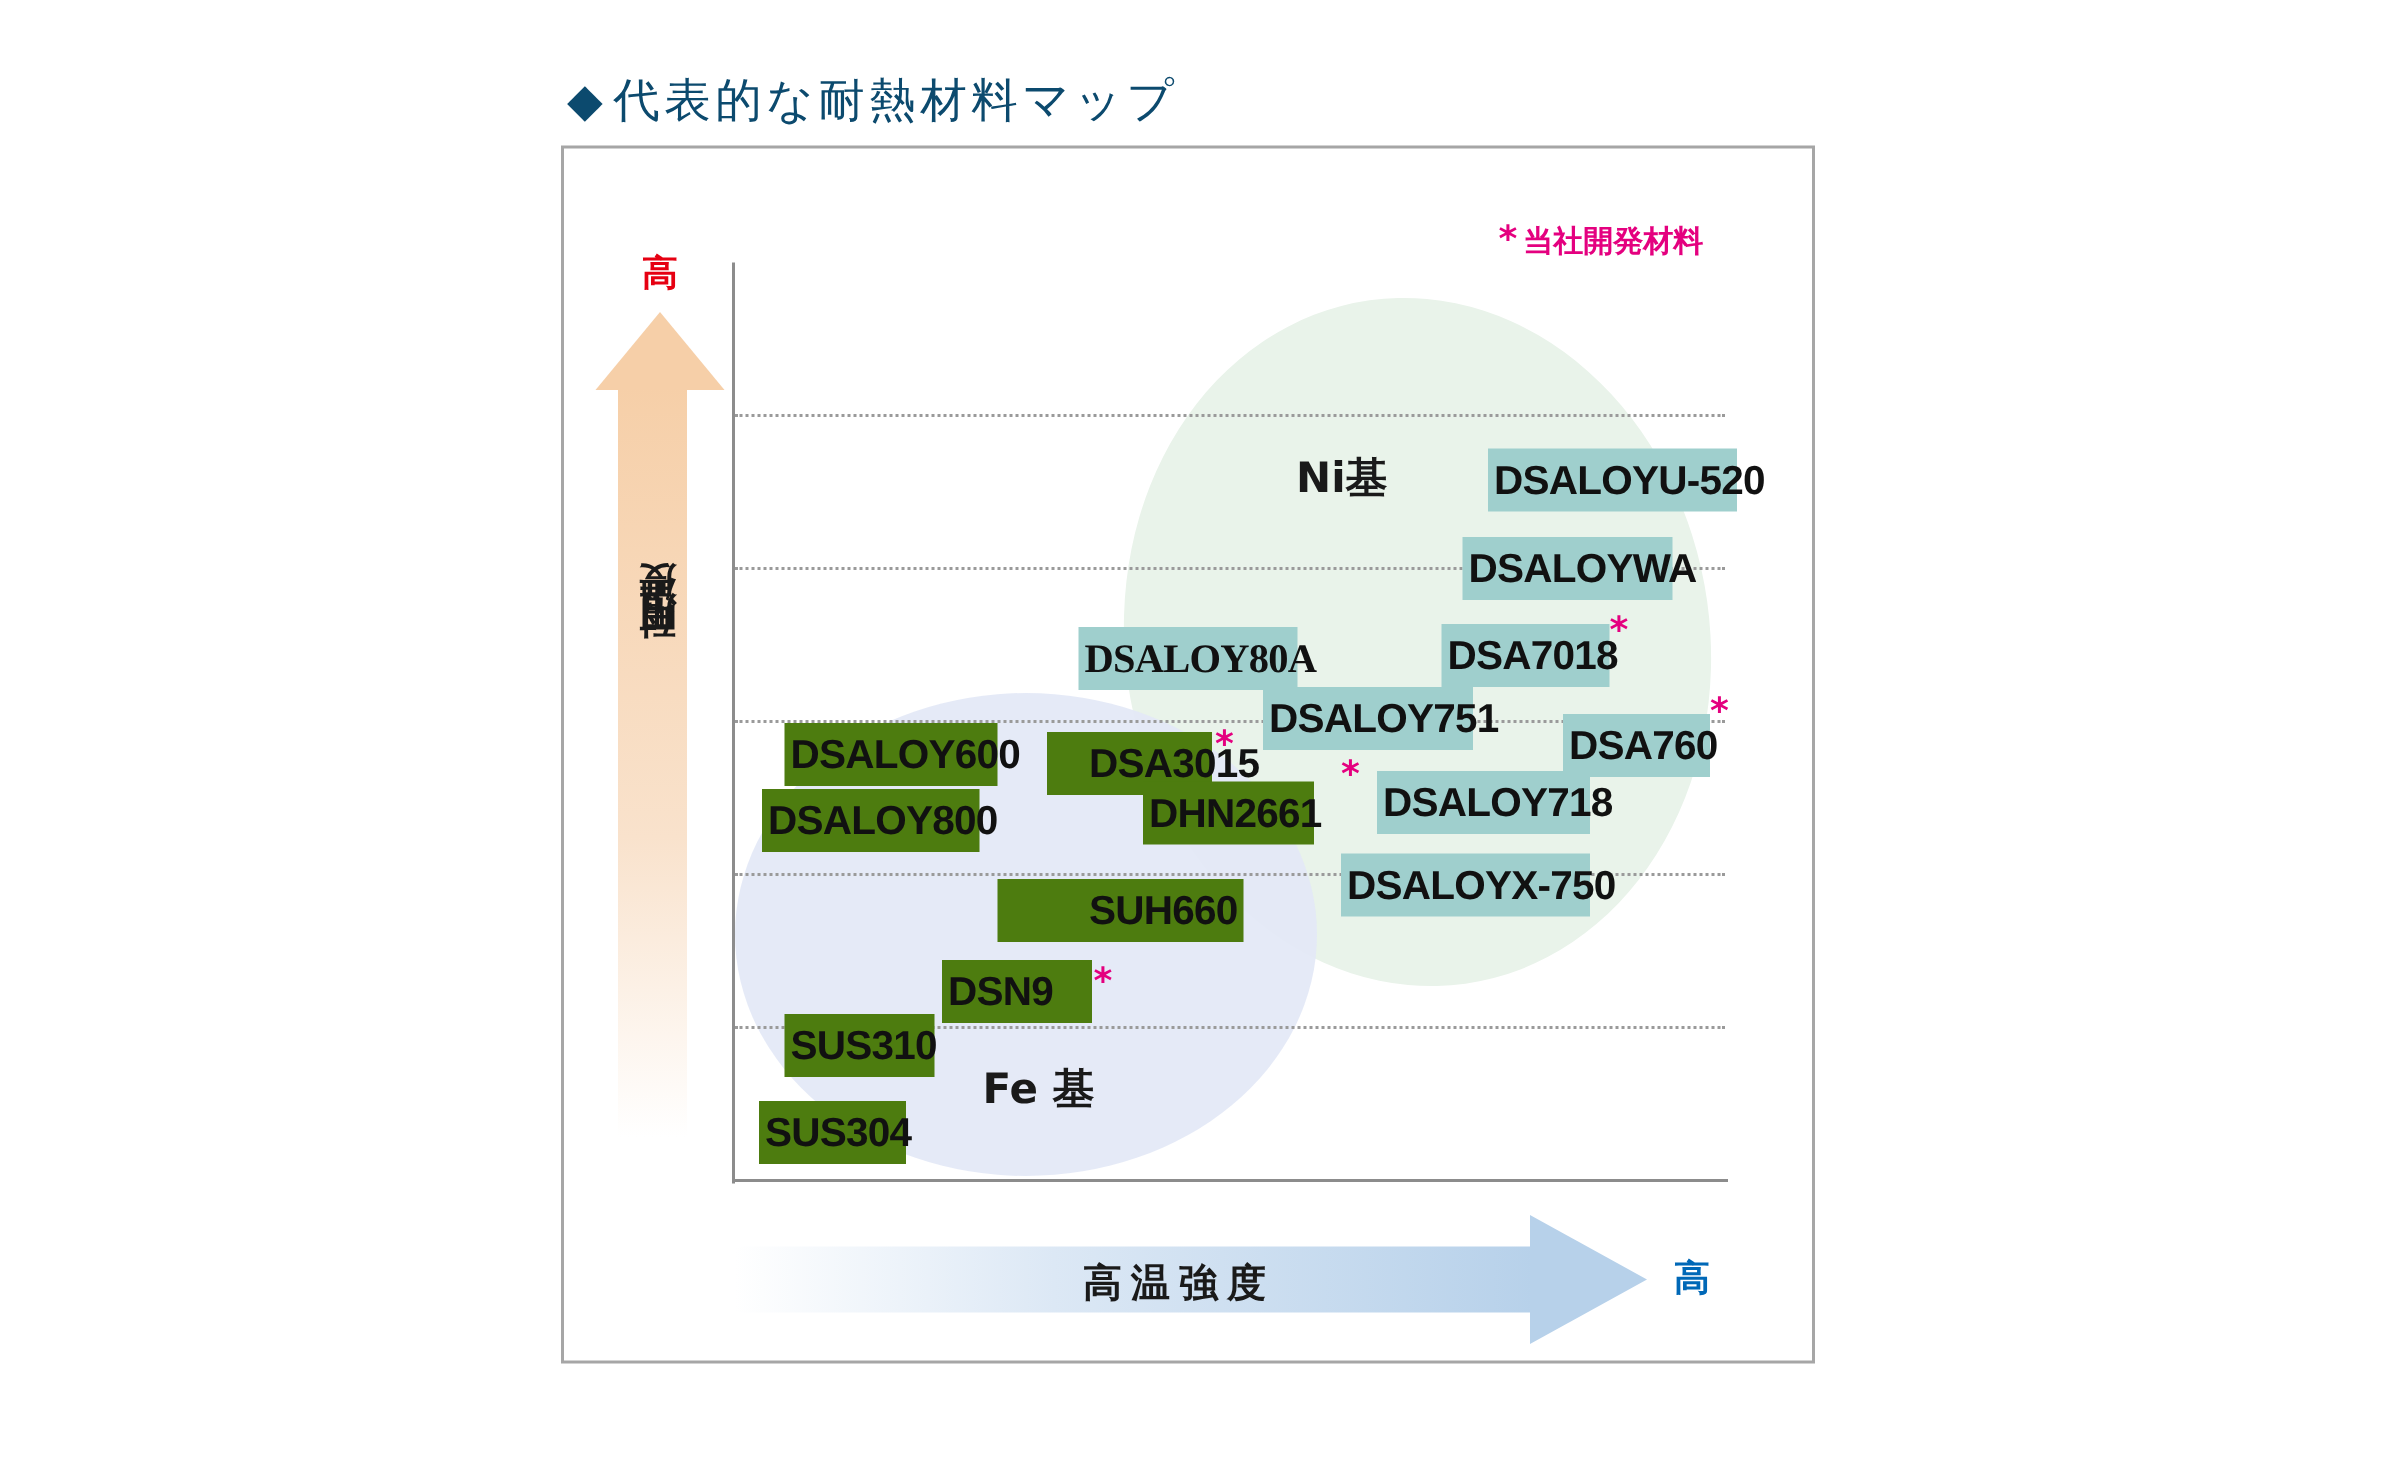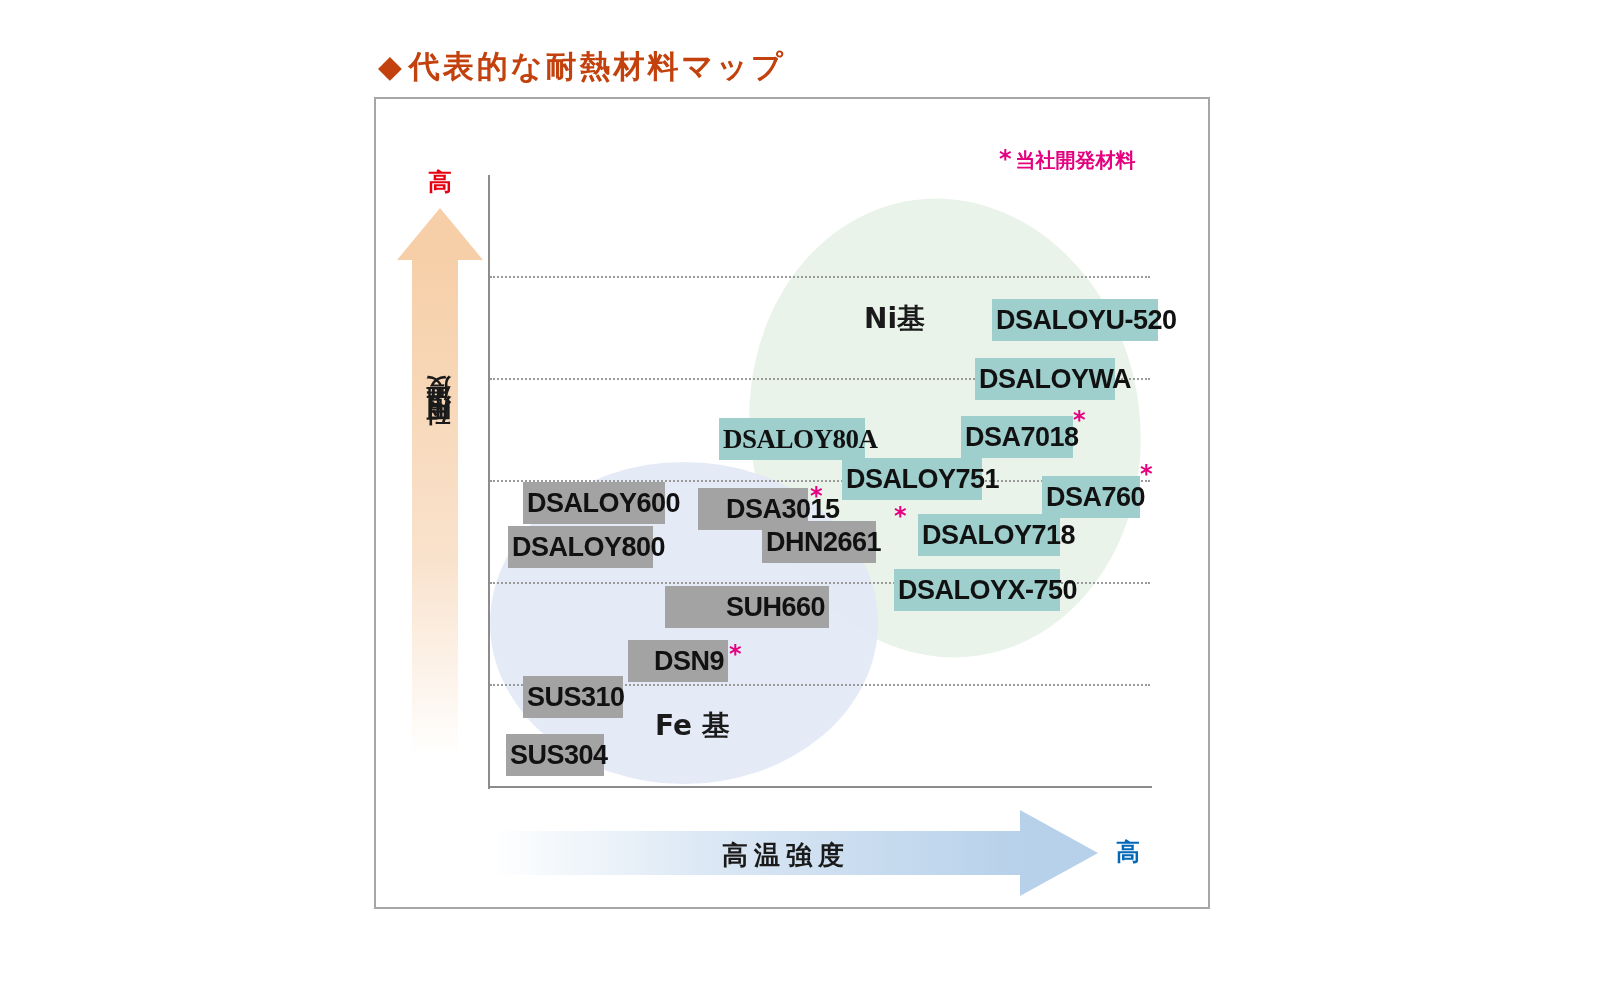--- a/index.html
+++ b/index.html
@@ -1,22 +1,22 @@
 <!DOCTYPE html>
 <html><head>
 <meta charset="utf-8">
 <style>
   html, body { margin:0; padding:0; }
   body {
     width:1600px; height:989px; background:#ffffff; position:relative; overflow:hidden;
     font-family:"DejaVu Sans", sans-serif;
   }
   .title {
-    position:absolute; left:378px; top:46px; font-size:31px; color:#c2410c;
-    letter-spacing:3px; font-weight:bold; white-space:nowrap;
+    position:absolute; left:378px; top:46px; font-size:31px; color:#0c4a6e;
+    letter-spacing:3px; font-weight:normal; white-space:nowrap;
   }
   .title .diamond { display:inline-block; margin-right:4px; }
   .frame {
     position:absolute; left:374px; top:97px; width:836px; height:812px;
     border:2px solid #a6a6a6; box-sizing:border-box; background:#fff;
   }
   .legend {
     position:absolute; left:999px; top:145px; font-size:20px; color:#e4007f; font-weight:bold;
     white-space:nowrap;
   }
@@ -28,21 +28,21 @@
   .grid { position:absolute; left:490px; width:660px; height:0; border-top:2px dotted #9a9a9a; }
   .blob { position:absolute; border-radius:50%; }
   .blob-ni { left:750px; top:198px; width:390px; height:460px; background:#e9f3ea; transform:rotate(-8deg); }
   .blob-fe { left:490px; top:462px; width:388px; height:322px; background:#e3e8f6; opacity:0.92; }
   .group-label { position:absolute; font-size:28px; font-weight:bold; color:#1a1a1a; white-space:nowrap; }
   .mat {
     position:absolute; height:42px; line-height:42px; font-family:"Liberation Sans", sans-serif;
     font-weight:bold; font-size:27px; color:#111; padding:0 4px; box-sizing:border-box;
     white-space:nowrap; letter-spacing:-0.5px;
   }
-  .mat.fe { background:#a3a3a3; }
+  .mat.fe { background:#4d7c0f; }
   .mat.ni { background:#9fcfcd; }
   .star-mark { position:absolute; color:#e4007f; font-size:24px; font-weight:bold; }
   
   .yarrow-shaft {
     position:absolute; left:412px; top:258px; width:46px; height:500px;
     background:linear-gradient(to bottom, #f6cfa8 0%, #f9e2cc 60%, #ffffff 100%);
   }
   .yarrow-head {
     position:absolute; left:397px; top:208px; width:0; height:0;
     border-left:43px solid transparent; border-right:43px solid transparent; border-bottom:52px solid #f6cfa8;
@@ -111,16 +111,16 @@
 <div class="mat ni" style="left:918px; top:514px; width:142px;">DSALOY718</div>
 <div class="mat ni" style="left:894px; top:569px; width:166px;">DSALOYX-750</div>
 
 <div class="mat fe" style="left:523px; top:482px; width:142px;">DSALOY600</div>
 <div class="mat fe" style="left:508px; top:526px; width:145px;">DSALOY800</div>
 <div class="mat fe" style="left:698px; top:488px; width:110px;padding-left:28px;">DSA3015</div>
 <div class="star-mark" style="left:810px; top:482px;">*</div>
 <div class="mat fe" style="left:762px; top:521px; width:114px;">DHN2661</div>
 <div class="star-mark" style="left:894px; top:502px;">*</div>
 <div class="mat fe" style="left:665px; top:586px; width:164px; text-align:right;">SUH660</div>
-<div class="mat fe" style="left:628px; top:640px; width:100px; text-align:right;">DSN9</div>
+<div class="mat fe" style="left:628px; top:640px; width:100px; text-align:left;">DSN9</div>
 <div class="star-mark" style="left:729px; top:640px;">*</div>
 <div class="mat fe" style="left:523px; top:676px; width:100px;">SUS310</div>
 <div class="mat fe" style="left:506px; top:734px; width:98px;">SUS304</div>
 
 </body></html>

